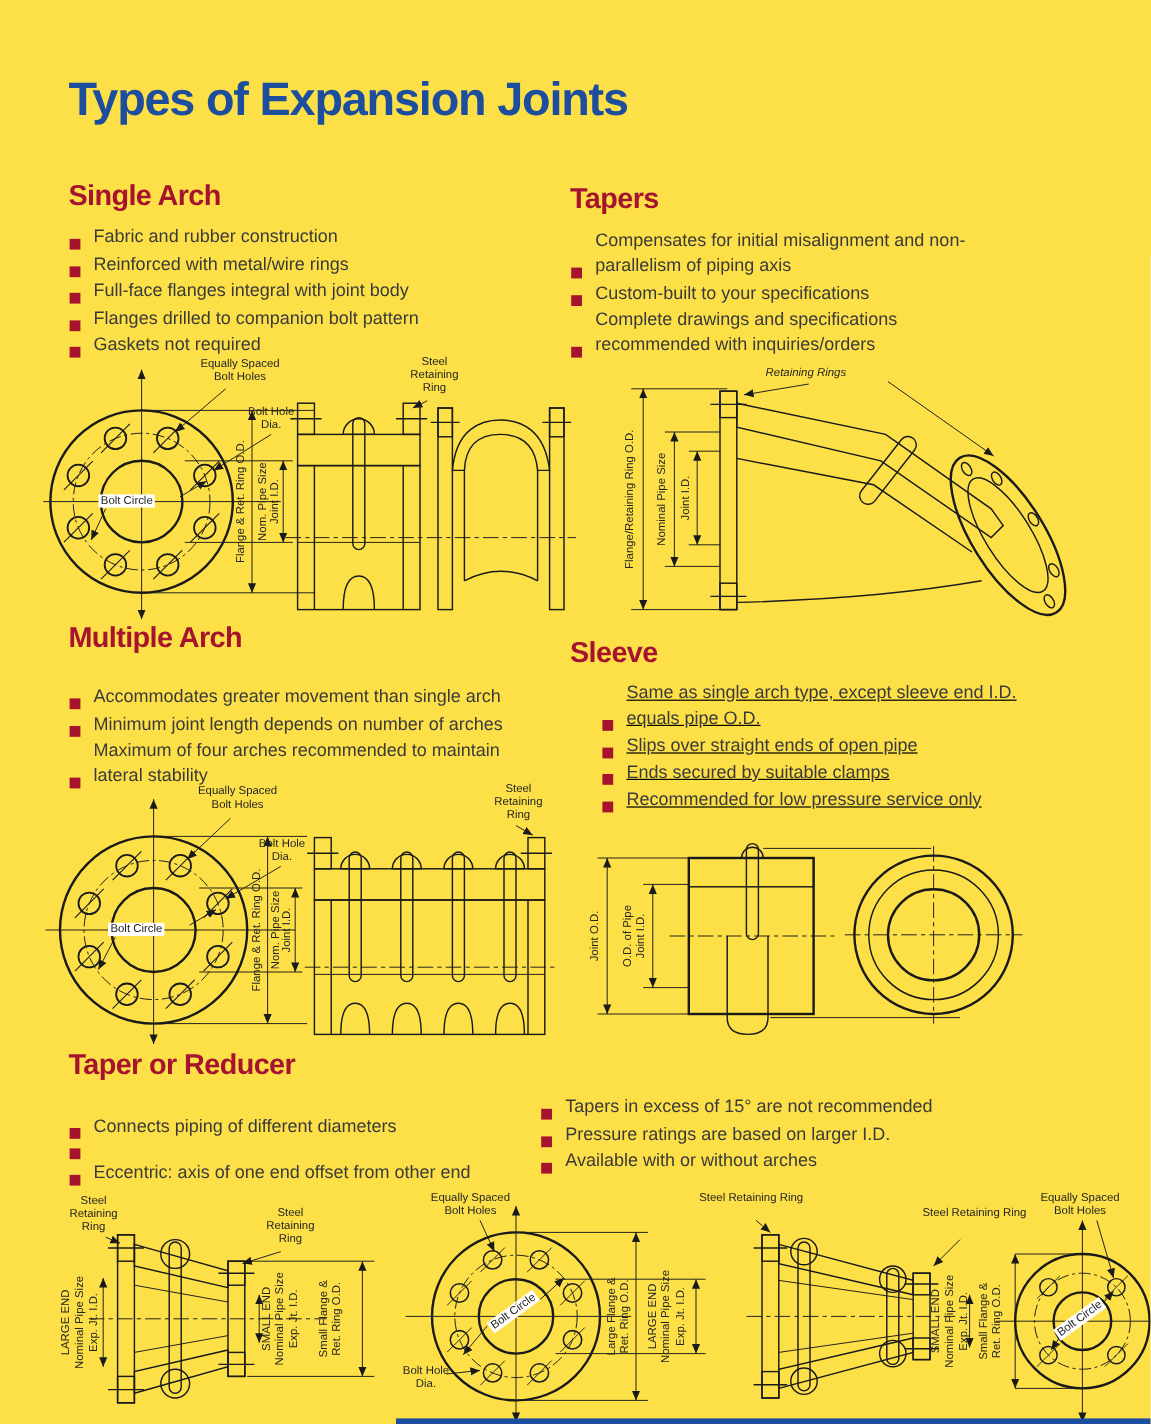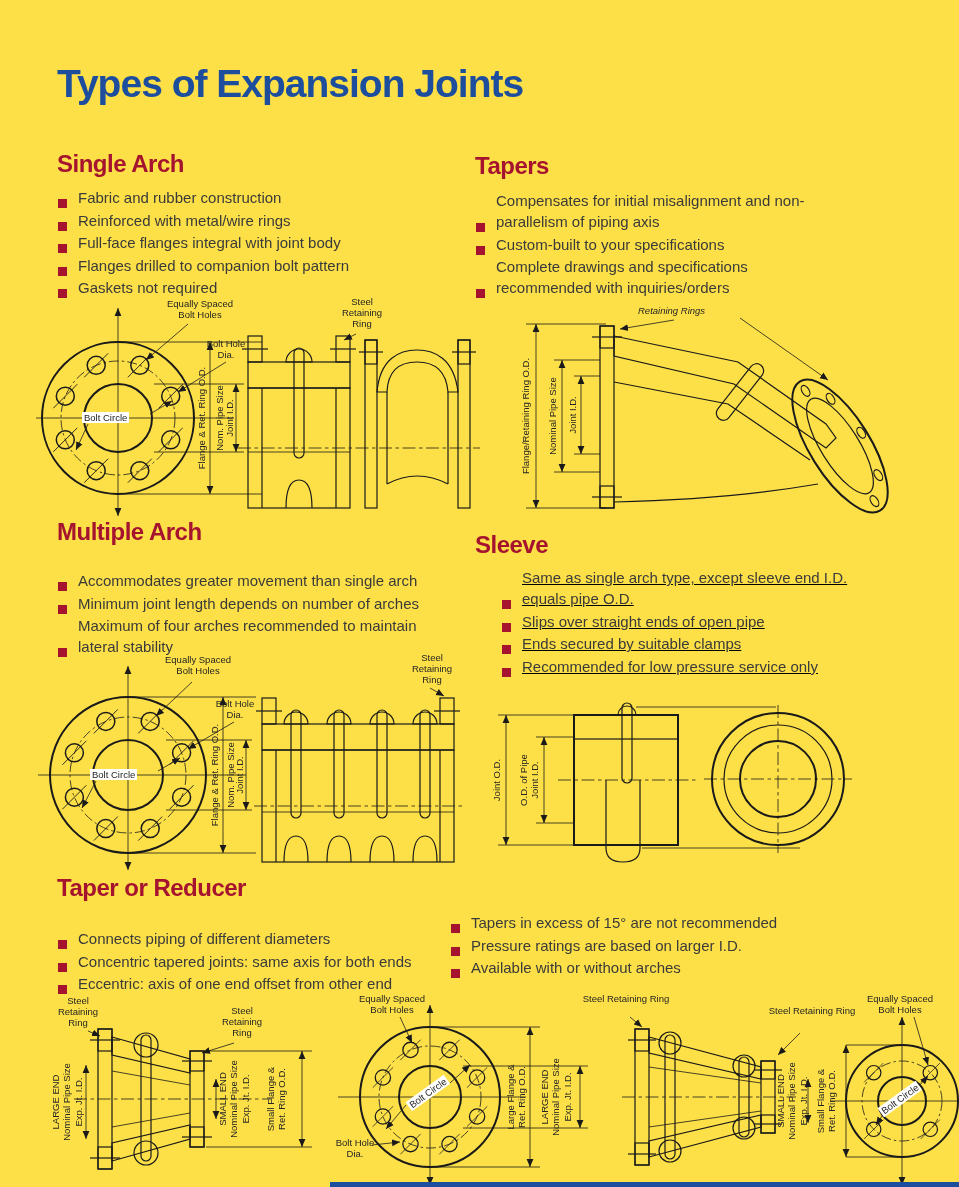--- a/index.html
+++ b/index.html
@@ -339,21 +339,20 @@
   </div>
 
   <div class="h2" style="left:57px;top:874px;">Taper or Reducer</div>
   <div class="bullets" style="left:57px;top:912px;width:380px;margin-top:16px;">
     <div class="b">
         <span class="sq"></span>
         <span class="bt">Connects piping of different diameters</span>
       </div>
     <div class="b">
         <span class="sq"></span>
-        <span class="bt">Concentric tapered joints: same axis for both ends</span>
       </div>
     <div class="b">
         <span class="sq"></span>
         <span class="bt">Eccentric: axis of one end offset from other end</span>
       </div>
   </div>
   <div class="bullets" style="left:450px;top:912px;width:368px;">
     <div class="b">
         <span class="sq"></span>
         <span class="bt">Tapers in excess of 15° are not recommended</span>

